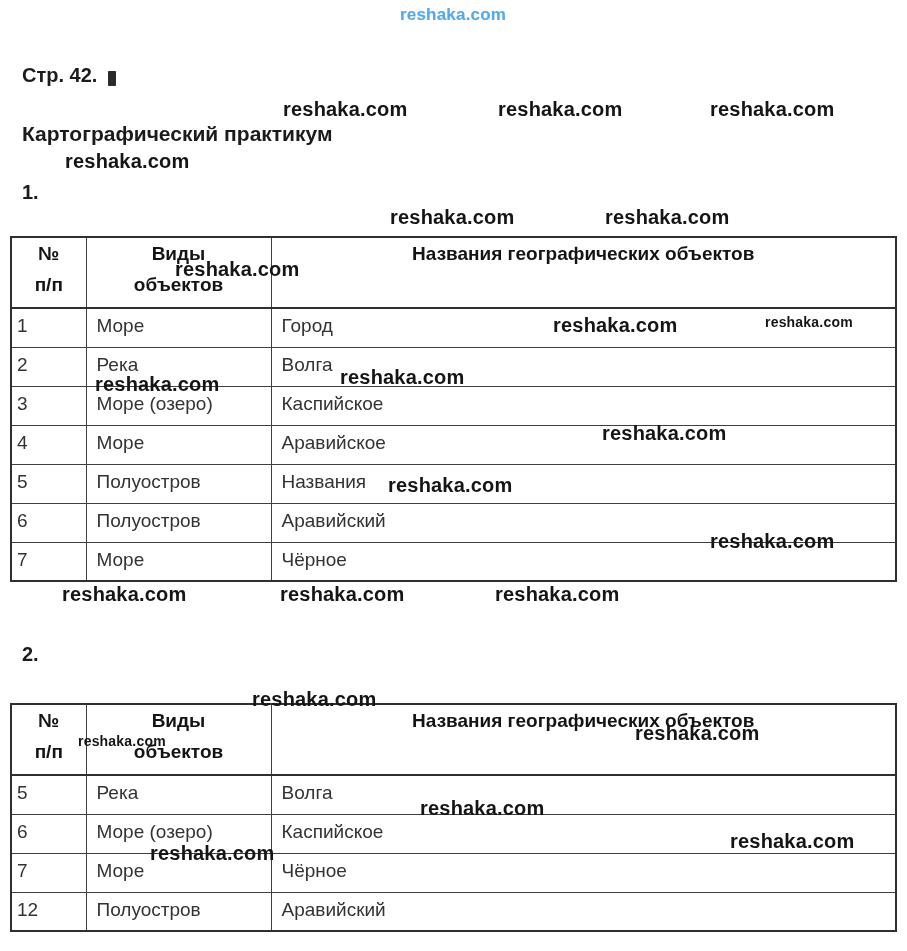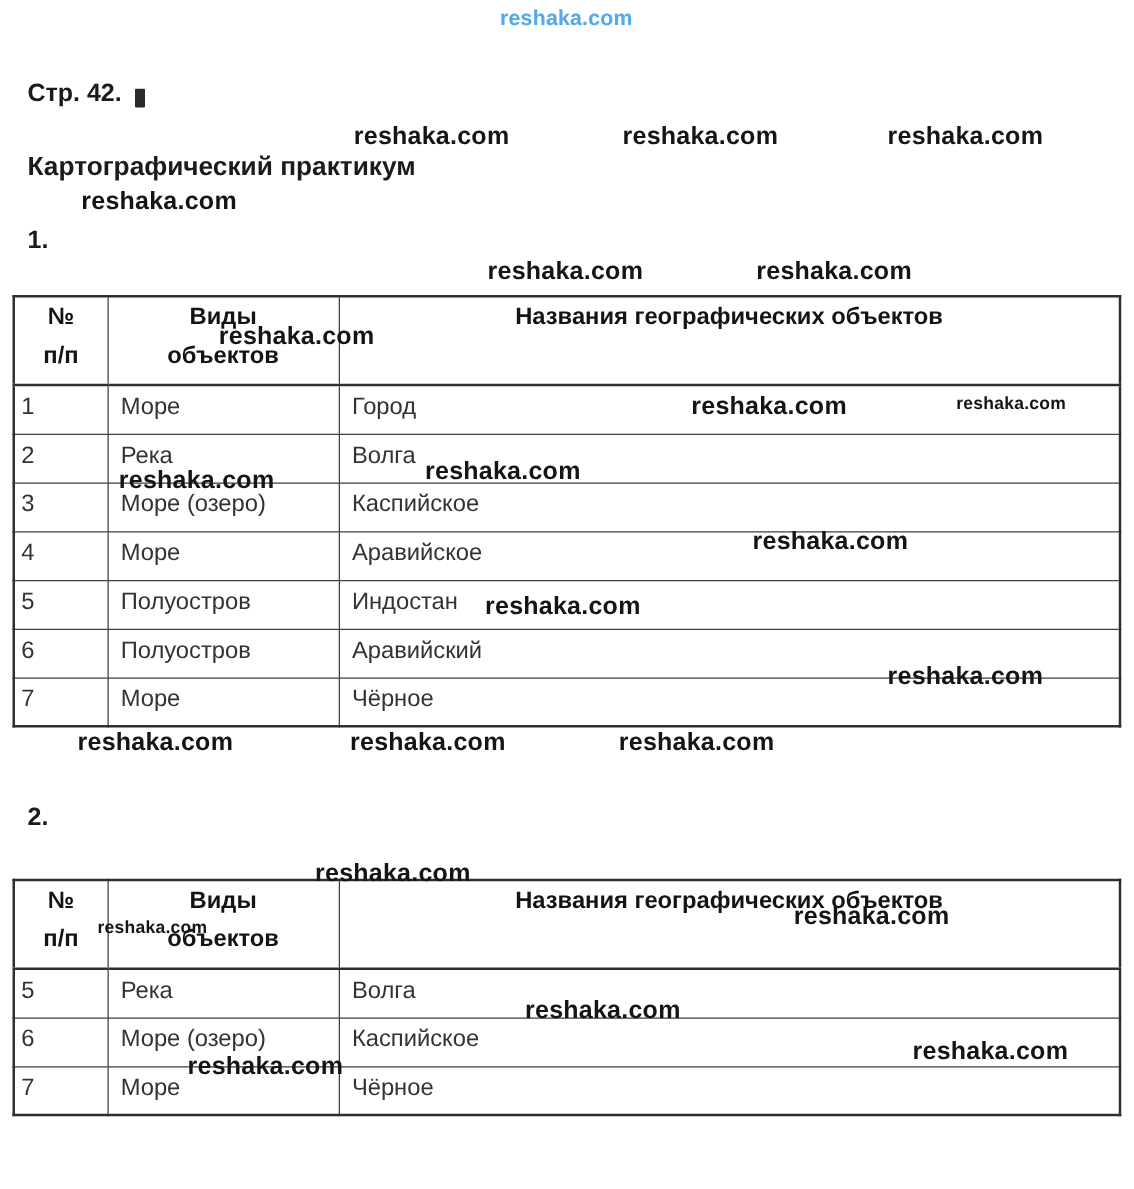--- a/index.html
+++ b/index.html
@@ -86,21 +86,21 @@
       <td>Каспийское</td>
     </tr>
     <tr>
       <td class="c-num">4</td>
       <td>Море</td>
       <td>Аравийское</td>
     </tr>
     <tr>
       <td class="c-num">5</td>
       <td>Полуостров</td>
-      <td>Индостан</td>
+      <td>Названия</td>
     </tr>
     <tr>
       <td class="c-num">6</td>
       <td>Полуостров</td>
       <td>Аравийский</td>
     </tr>
     <tr>
       <td class="c-num">7</td>
       <td>Море</td>
       <td>Чёрное</td>
@@ -136,20 +136,25 @@
     <tr>
       <td class="c-num">6</td>
       <td>Море (озеро)</td>
       <td>Каспийское</td>
     </tr>
     <tr>
       <td class="c-num">7</td>
       <td>Море</td>
       <td>Чёрное</td>
     </tr>
+    <tr>
+      <td class="c-num">12</td>
+      <td>Полуостров</td>
+      <td>Аравийский</td>
+    </tr>
   </tbody>
 </table>
 
 <span class="wm wm-top" style="left:400px; top:5px;">reshaka.com</span>
 <span class="wm" style="left:283px; top:98px;">reshaka.com</span>
 <span class="wm" style="left:498px; top:98px;">reshaka.com</span>
 <span class="wm" style="left:710px; top:98px;">reshaka.com</span>
 <span class="wm" style="left:65px;  top:150px;">reshaka.com</span>
 <span class="wm" style="left:390px; top:206px;">reshaka.com</span>
 <span class="wm" style="left:605px; top:206px;">reshaka.com</span>

